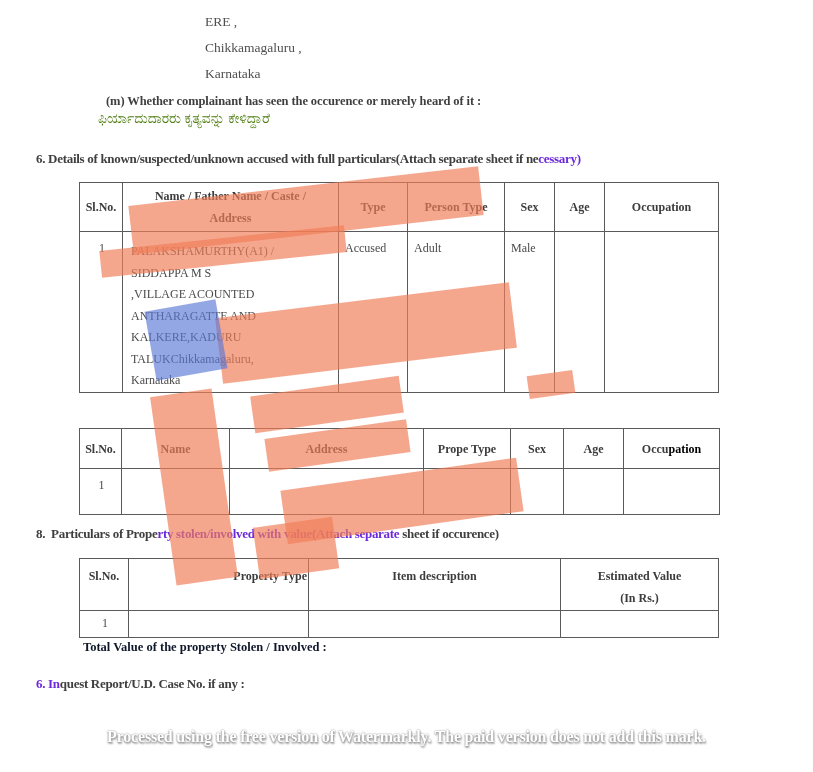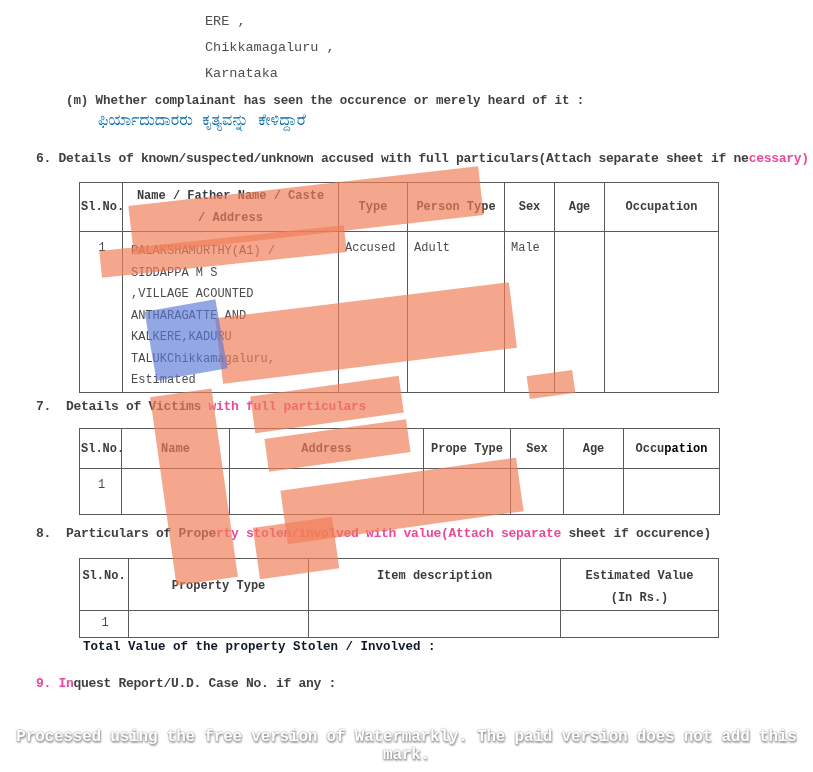--- a/index.html
+++ b/index.html
@@ -1,26 +1,26 @@
 <!DOCTYPE html>
 <html><head>
 <meta charset="utf-8">
 <style>
   html,body{margin:0;padding:0;background:#fff;}
   .page{
     position:relative;width:813px;height:772px;background:#ffffff;
-    font-family:Liberation Mono, monospace;overflow:hidden;
+    font-family:Liberation Serif, serif;overflow:hidden;
   }
   .abs{position:absolute;}
   .darktxt{color:#000;}
   .addr-line{font-size:13.5px;color:#4f4f4f;line-height:26px;}
-  .m-label{font-size:12.5px;font-weight:bold;color:#3f3f3f;letter-spacing:-0.1px;}
-  .kannada{font-size:16px;color:#0369a1;}
+  .m-label{font-size:12.5px;font-weight:bold;color:#3f3f3f;letter-spacing:-0.1px;margin-left:40px;}
+  .kannada{font-size:14px;color:#4d7c0f;}
   .sec-title{font-size:13px;font-weight:bold;color:#3f3f3f;letter-spacing:-0.3px;white-space:pre;}
-  .sec-title .darktxt{color:#ec4899;}
+  .sec-title .darktxt{color:#6d28d9;}
   table.doc{border-collapse:collapse;table-layout:fixed;position:absolute;}
   table.doc td{border:1px solid #5a5a5a;font-size:12px;color:#4a4a4a;overflow:hidden;}
   table.doc td.hdr{font-weight:bold;color:#3c3c3c;text-align:center;vertical-align:middle;line-height:22px;}
   table.doc td.cell{vertical-align:top;padding:9px 4px 0 6px;}
   table.doc td.c{text-align:center;}
   td.hl{color:#000;border-top:2px solid #111;border-right:2px solid #111;border-bottom:2px solid #111;}
   td.hl2{border-top:2px solid #111;border-right:2px solid #111;border-bottom:2px solid #111;}
   td.hl3{border-right:2px solid #222;border-bottom:2px solid #222;border-top:2px solid #222;}
   .name-cell{white-space:pre-line;line-height:21.5px;font-size:12.3px;color:#4e4e4e;}
   .total-label{font-size:12.5px;font-weight:bold;color:#0f172a;}
@@ -70,31 +70,30 @@
       <td class="hdr hl">Occupation</td>
     </tr>
     <tr style="height:157px">
       <td class="cell c">1</td>
       <td class="cell name-cell" style="padding-left:8px;">PALAKSHAMURTHY(A1) /
 SIDDAPPA M S
 ,VILLAGE  ACOUNTED
 ANTHARAGATTE AND
 KALKERE,KADURU
 TALUKChikkamagaluru,
-Estimated</td>
+Karnataka</td>
       <td class="cell">Accused</td>
       <td class="cell">Adult</td>
       <td class="cell">Male</td>
       <td class="cell"></td>
       <td class="cell hl3"></td>
     </tr>
   </tbody>
     </table>
 
-  <div class="abs sec-title" style="left:36px;top:399px;"><span>7.  Details of Victims </span><span class="darktxt">with full particulars</span></div>
 
   <table class="doc" style="left:79px;top:428px;width:640px;">
     <colgroup>
         <col style="width:42px">
         <col style="width:108px">
         <col style="width:194px">
         <col style="width:87px">
         <col style="width:53px">
         <col style="width:60px">
         <col style="width:96px">
@@ -126,39 +125,39 @@
   <table class="doc" style="left:79px;top:558px;width:639px;">
     <colgroup>
         <col style="width:49px">
         <col style="width:180px">
         <col style="width:252px">
         <col style="width:158px">
       </colgroup>
     <tbody>
         <tr style="height:47px">
       <td class="hdr" style="vertical-align:top;padding-top:6px;">Sl.No.</td>
-      <td class="hdr" style="vertical-align:top;padding-top:16px;">Property Type</td>
+      <td class="hdr" style="vertical-align:top;padding-top:6px;text-align:right;">Property Type</td>
       <td class="hdr" style="vertical-align:top;padding-top:6px;">Item description</td>
       <td class="hdr hl2" style="vertical-align:top;padding-top:6px;margin-left:23px;">
         <div>Estimated Value</div>
         <div>(In Rs.)</div>
       </td>
     </tr>
     <tr style="height:27px">
       <td class="cell c" style="padding-top:5px;">1</td>
       <td class="cell"></td>
       <td class="cell"></td>
       <td class="cell hl3"></td>
     </tr>
   </tbody>
     </table>
 
   <div class="abs total-label" style="left:83px;top:640px;">Total Value of the property Stolen / Involved :</div>
 
-  <div class="abs sec-title" style="left:36px;top:676px;"><span class="darktxt">9. In</span><span>quest Report/U.D. Case No. if any :</span></div>
+  <div class="abs sec-title" style="left:36px;top:676px;"><span class="darktxt">6. In</span><span>quest Report/U.D. Case No. if any :</span></div>
 
   <div class="wm">
     <div class="wms" style="left:130px;top:186px;width:352px;height:49px;transform:rotate(-6.5deg);"></div>
     <div class="wms" style="left:100px;top:238px;width:246px;height:27px;transform:rotate(-6deg);"></div>
     <div class="wms" style="left:218px;top:300px;width:296px;height:66px;transform:rotate(-7deg);"></div>
     <div class="wms" style="left:163px;top:392px;width:62px;height:190px;transform:rotate(-8deg);"></div>
     <div class="wms" style="left:252px;top:386px;width:150px;height:37px;transform:rotate(-8deg);"></div>
     <div class="wms" style="left:266px;top:429px;width:143px;height:33px;transform:rotate(-8deg);"></div>
     <div class="wms" style="left:283px;top:474px;width:238px;height:54px;transform:rotate(-8deg);"></div>
     <div class="wms" style="left:256px;top:522px;width:80px;height:52px;transform:rotate(-8deg);"></div>

